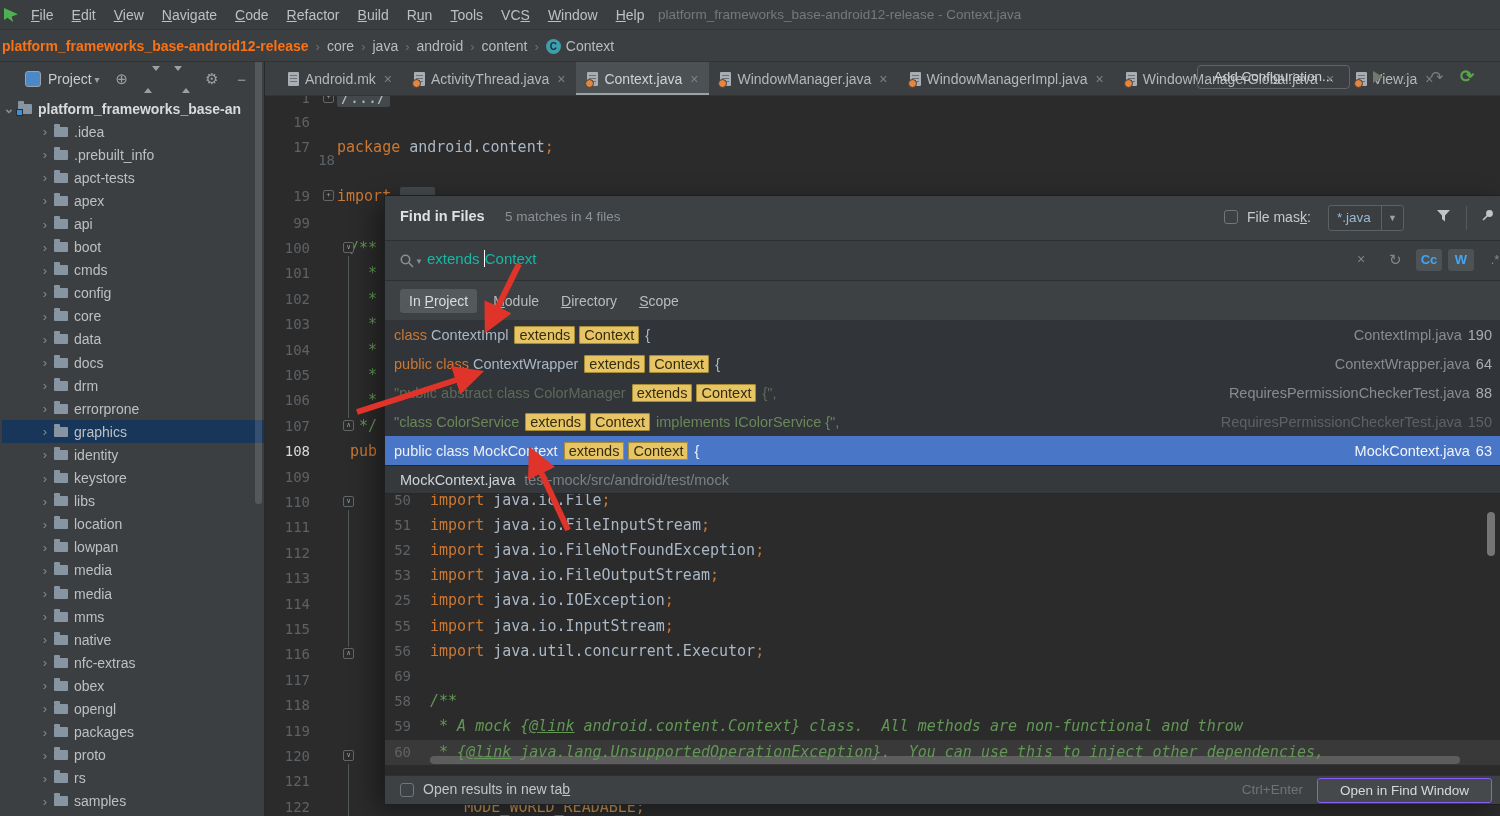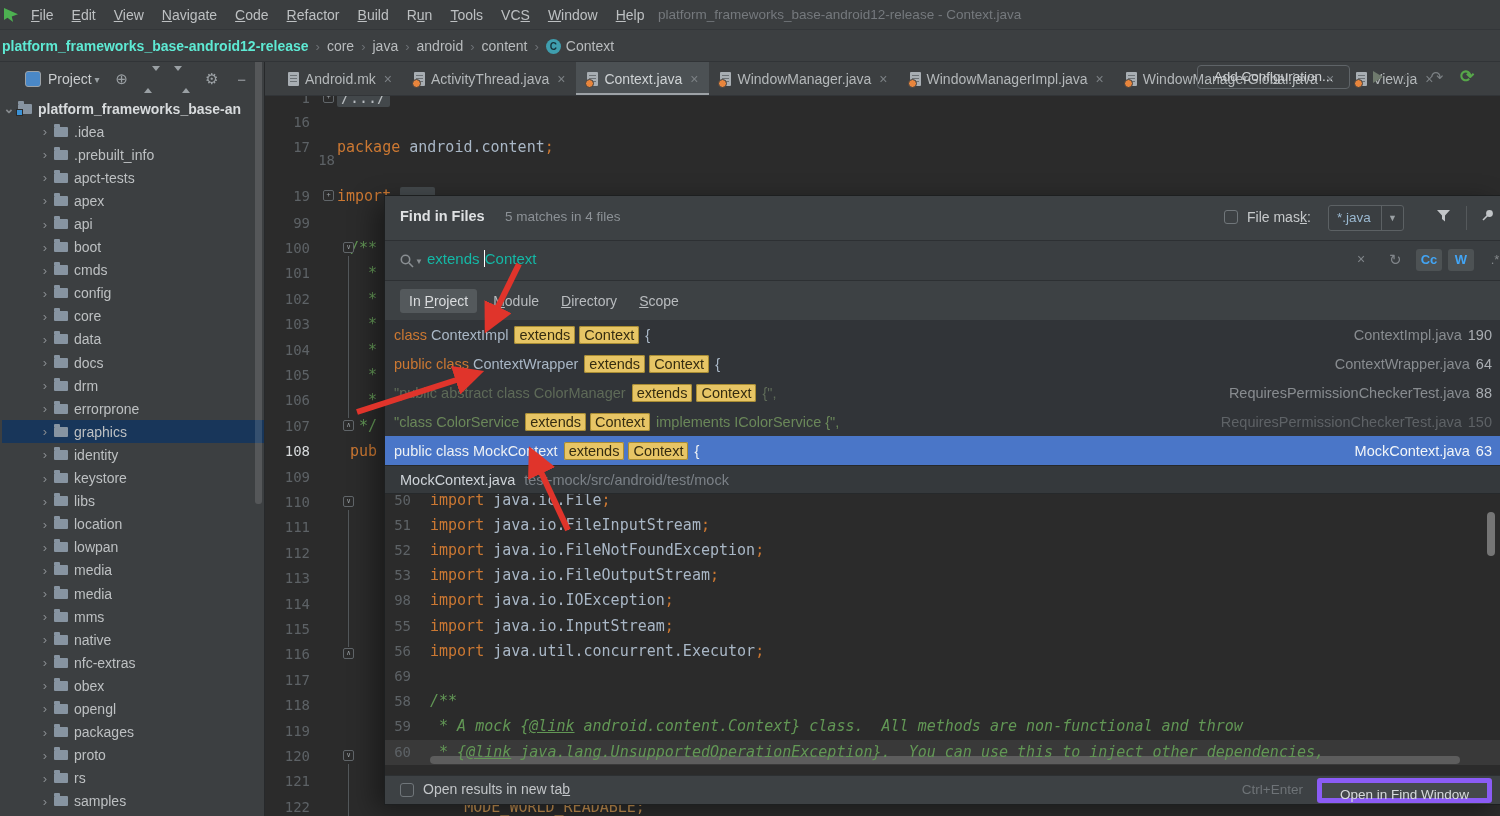--- a/index.html
+++ b/index.html
@@ -11,21 +11,21 @@
   #menubar{position:absolute;left:0;top:0;width:1500px;height:30px;background:#3b3e40;border-bottom:1px solid #333639;z-index:20;}
   #logo{position:absolute;left:4px;top:8px;width:14px;height:14px;background:#4db151;clip-path:polygon(0 0,100% 45%,55% 60%,65% 100%,25% 70%,0 85%);}
   #menu-items{position:absolute;left:22px;top:0;height:30px;display:flex;align-items:center;}
   .menu-item{padding:0 9px;color:#bdc0c2;font-size:14px;line-height:30px;cursor:default;}
   #win-title{position:absolute;left:658px;top:0;line-height:30px;color:#75797d;font-size:13.5px;}
 
   
   #crumbbar{position:absolute;left:0;top:30px;width:1500px;height:32px;background:#3c3f41;border-bottom:1px solid #313437;z-index:20;}
   #crumbs{position:absolute;left:2px;top:0;height:32px;display:flex;align-items:center;white-space:nowrap;}
   .crumb{color:#b9bcbe;font-size:14px;}
-  .crumb.root{font-weight:bold;color:#5eead4;text-align:center;}
+  .crumb.root{font-weight:bold;color:#f97316;text-align:center;}
   .crumb-sep{color:#6d7175;margin:0 7px;font-size:13px;}
   .class-badge{display:inline-flex;width:15px;height:15px;border-radius:50%;background:#3f9eae;color:#16323a;font-size:10px;font-weight:bold;align-items:center;justify-content:center;margin-right:5px;vertical-align:-2px;}
   #add-config{position:absolute;left:1197px;top:35px;width:153px;height:24px;border:1px solid #5f6468;border-radius:4px;color:#cdd0d2;font-size:13.5px;text-align:center;line-height:22px;background:transparent;}
   .tb-icon{position:absolute;top:36px;width:22px;height:22px;color:#7c8184;font-size:15px;text-align:center;line-height:22px;}
   .play-tri{width:0;height:0;border-left:10px solid #6f7a6d;border-top:6px solid transparent;border-bottom:6px solid transparent;margin:5px 0 0 7px;}
   #sync-icon{color:#57a64a;font-size:17px;font-weight:bold;}
 
   
   #stripe{position:absolute;left:0;top:62px;width:15px;height:754px;background:#35383b;z-index:4;}
   #project-panel{position:absolute;left:0;top:62px;width:265px;height:754px;background:#3c3f41;border-right:1px solid #27292b;z-index:5;overflow:hidden;}
@@ -130,21 +130,21 @@
   .pline.hl{background:rgba(255,255,255,.07);}
   .pline .pnum{position:absolute;left:0;width:26px;text-align:right;color:#5d6266;font-size:14px;}
   .pline .pcode{position:absolute;left:45px;white-space:pre;font-size:15px;}
   #hscroll{position:absolute;left:45px;top:262px;width:1030px;height:8px;background:rgba(255,255,255,.18);border-radius:4px;}
   #vscroll{position:absolute;right:5px;top:316px;width:8px;height:44px;background:rgba(255,255,255,.35);border-radius:4px;}
 
   #fd-bottom{position:absolute;left:0;top:579px;width:100%;height:29px;background:#3d4144;border-top:1px solid #2d3032;}
   #or-check{left:15px;top:7px;}
   #or-label{position:absolute;left:38px;top:5px;font-size:14px;color:#c2c5c8;}
   #shortcut{position:absolute;left:832px;top:6px;width:86px;text-align:right;font-size:13.5px;color:#6e7377;}
-  #open-btn{position:absolute;left:932px;top:2px;width:175px;height:25px;background:#45494c;border:5px solid #8b5cf6;border-radius:3px;color:#d7dadc;font-size:13.5px;text-align:center;line-height:23px;}
+  #open-btn{position:absolute;left:932px;top:2px;width:175px;height:25px;background:#45494c;border:1px solid #8b5cf6;border-radius:3px;color:#d7dadc;font-size:13.5px;text-align:center;line-height:23px;}
 
   #arrows{position:absolute;left:0;top:0;width:1500px;height:816px;z-index:60;pointer-events:none;}
   svg.inline-ic{display:block;}
 </style>
 </head>
 <body>
 
 <div id="menubar">
   <div id="logo"></div>
   <div id="menu-items">
@@ -604,21 +604,21 @@
       </div>
       <div class="pline" style="top: 43.9px;">
         <span class="pnum">52</span>
         <span class="pcode"><span class="s-kw">import </span><span class="s-pl">java.io.FileNotFoundException</span><span class="s-kw">;</span></span>
       </div>
       <div class="pline" style="top: 69.1px;">
         <span class="pnum">53</span>
         <span class="pcode"><span class="s-kw">import </span><span class="s-pl">java.io.FileOutputStream</span><span class="s-kw">;</span></span>
       </div>
       <div class="pline" style="top: 94.3px;">
-        <span class="pnum">98</span>
+        <span class="pnum">25</span>
         <span class="pcode"><span class="s-kw">import </span><span class="s-pl">java.io.IOException</span><span class="s-kw">;</span></span>
       </div>
       <div class="pline" style="top: 119.5px;">
         <span class="pnum">55</span>
         <span class="pcode"><span class="s-kw">import </span><span class="s-pl">java.io.InputStream</span><span class="s-kw">;</span></span>
       </div>
       <div class="pline" style="top: 144.7px;">
         <span class="pnum">56</span>
         <span class="pcode"><span class="s-kw">import </span><span class="s-pl">java.util.concurrent.Executor</span><span class="s-kw">;</span></span>
       </div>

